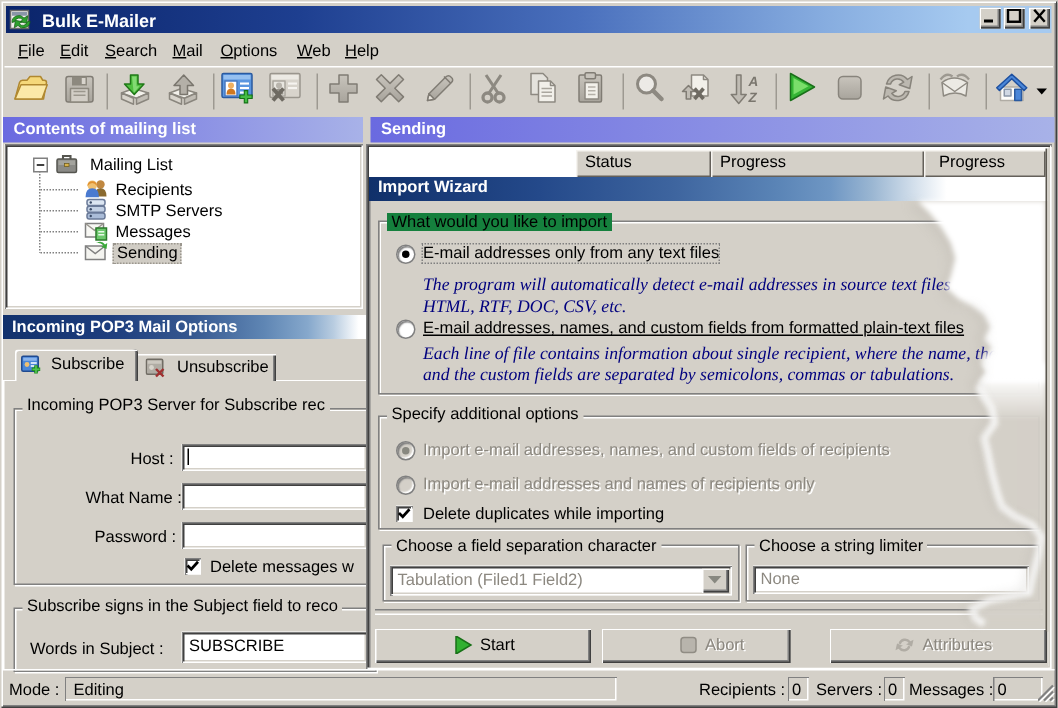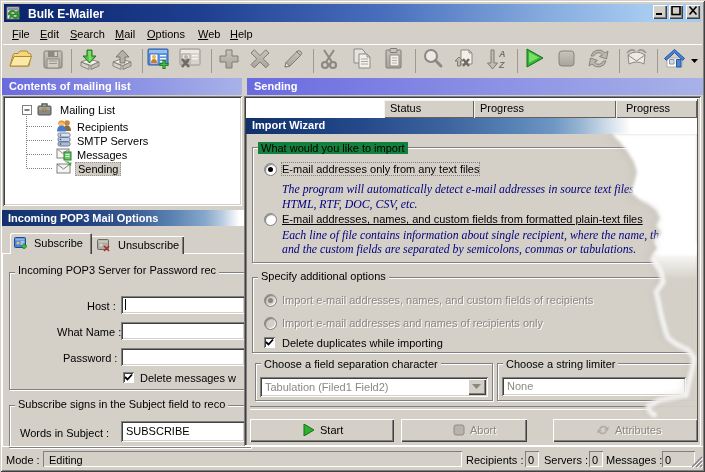--- a/index.html
+++ b/index.html
@@ -377,21 +377,21 @@
           <line x1="12" y1="8" x2="7" y2="13"></line>
         </g>
     </svg>
     <span class="abs" style="left:26px;top:3px">Unsubscribe</span>
   </div>
 
   <div class="abs" style="left:0;top:42px;width:242px;height:193px;background:#d4d0c8;
        box-shadow:inset 1px 1px 0 #fff;"></div>
 
   <div class="abs etch" style="left:7px;top:61px;width:240px;height:116px"></div>
-  <span class="abs" style="left:13px;top:53px;background:#d4d0c8;padding:0 3px">Incoming POP3 Server for Password rec</span>
+  <span class="abs" style="left:13px;top:53px;background:#d4d0c8;padding:0 3px">Incoming POP3 Server for Subscribe rec</span>
   <span class="abs" style="left:85px;top:89px">Host :</span>
   <div class="abs sunkenf" style="left:119px;top:85px;width:124px;height:18px"></div>
   <div class="abs" style="left:123px;top:88px;width:1px;height:11px;background:#000"></div>
   <span class="abs" style="left:55px;top:115px">What Name :</span>
   <div class="abs sunkenf" style="left:119px;top:111px;width:124px;height:18px"></div>
   <span class="abs" style="left:61px;top:141px">Password :</span>
   <div class="abs sunkenf" style="left:119px;top:137px;width:124px;height:18px"></div>
   <div class="check" style="left:121px;top:161px">
       <svg width="9" height="9" style="position:absolute;left:1px;top:1px">
         <path d="M1 4 L3.5 6.5 L8 1.5" fill="none" stroke="#000" stroke-width="1.8"></path>
@@ -536,21 +536,21 @@
      L123 134 L127 142 L123 150 L128 156 L121 164 L125 172 L119 180
      L123 188 L128 196 L130 206
      L123 216 L125 224 L128 239 L132 254 L135 262 L143 268 L155 274
      L161 282 L159 294 L155 309 L153 319 L127 324 L115 330 L117 336 L123 340"></path>
   <rect x="167" y="23" width="1.2" height="322" fill="#5a564e"></rect>
   <rect x="168.2" y="23" width="1.8" height="322" fill="#d4d0c8"></rect>
 </svg>
 
 <div id="statusbar" class="abs">
   <span class="abs" style="left:4px;top:7px">Mode :</span>
-  <div class="sbox" style="left:41px;width:419px">
+  <div class="sbox" style="left:41px;width:368px">
       <span class="abs" style="left:6px;top:3px">Editing</span>
     </div>
   <span class="abs" style="left:464px;top:7px">Recipients :</span>
   <div class="sbox" style="left:523px;width:14px">
       <span class="abs" style="left:3px;top:3px">0</span>
     </div>
   <span class="abs" style="left:542px;top:7px">Servers :</span>
   <div class="sbox" style="left:587px;width:14px">
       <span class="abs" style="left:3px;top:3px">0</span>
     </div>

